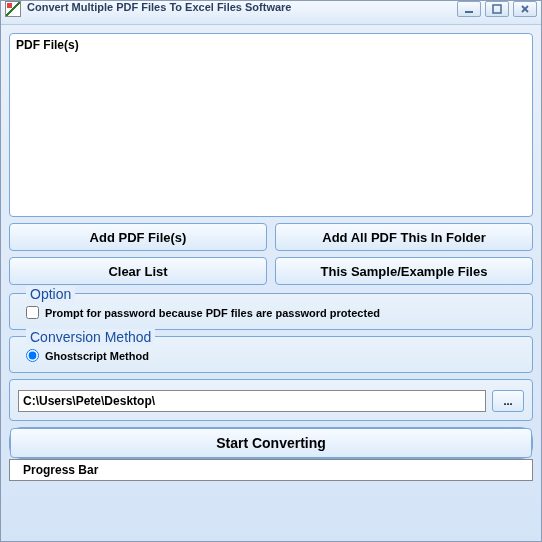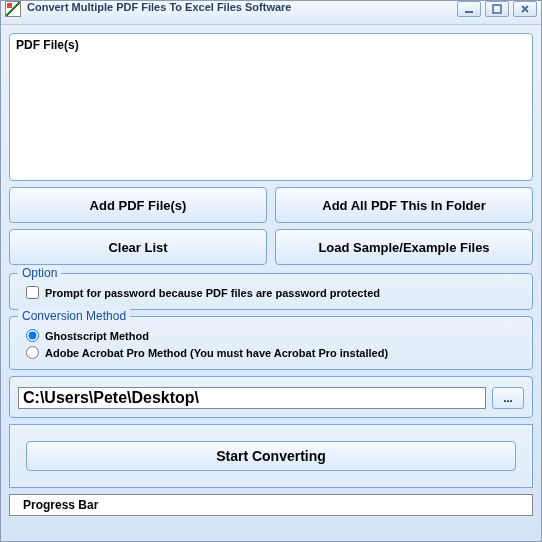--- a/index.html
+++ b/index.html
@@ -71,49 +71,49 @@
   border: 1px solid #7ba7d9;
   border-radius: 4px;
   background: linear-gradient(#eaf2fb,#dfecf9);
   padding: 10px 8px 8px 8px;
   position: relative;
   margin-bottom: 6px;
 }
 .groupbox .legend {
   position: absolute;
   top: -8px;
-  left: 8px;
+  left: 16px;
   background: #e4effb;
   padding: 0 4px;
   color: #1a4fa0;
   font-weight: normal;
-  font-size: 12px;
+  font-size: 14px;
 }
 .file-box {
   border: 1px solid #7ba7d9;
   border-radius: 4px;
   background: #fff;
-  height: 148px;
+  height: 184px;
   margin-bottom: 6px;
   padding: 4px 6px;
 }
 .file-box-header {
   font-weight: bold;
   color: #000;
   font-size: 12px;
   padding-bottom: 2px;
 }
 .button-grid {
   display: grid;
   grid-template-columns: 1fr 1fr;
   gap: 6px 8px;
   margin-bottom: 8px;
 }
 .soft-button {
-  height: 36px;
+  height: 28px;
   border: 1px solid #7ba7d9;
   border-radius: 4px;
   background: linear-gradient(#f7fbff,#dceafa);
   font-weight: bold;
   font-size: 13px;
   color: #000;
   display: flex;
   align-items: center;
   justify-content: center;
   cursor: pointer;
@@ -141,42 +141,41 @@
   display: flex;
   gap: 6px;
   align-items: center;
 }
 .path-input {
   flex: 1;
   height: 22px;
   border: 1px solid #888;
   background: #fff;
   padding: 0 4px;
-  font-size: 16px;
+  font-size: 12px;
   font-weight: bold;
   font-family: inherit;
 }
 .browse-btn {
   width: 32px;
   height: 22px;
   border: 1px solid #7ba7d9;
   border-radius: 3px;
   background: linear-gradient(#f7fbff,#dceafa);
   font-weight: bold;
   cursor: pointer;
   display: flex;
   align-items: center;
   justify-content: center;
 }
 .start-wrap {
   border: 1px solid #7ba7d9;
-  border-radius: 0;
+  border-radius: 12px;
   background: linear-gradient(#eaf2fb,#dfecf9);
-  padding: 16px;
-  margin-bottom: 6px;
+  padding: 0;
 }
 .progress-box {
   border: 1px solid #888;
   background: #fff;
   height: 22px;
   padding: 3px 13px;
   font-size: 12px;
   font-weight: bold;
 }
 svg { display: block; }
@@ -211,41 +210,37 @@
   <div class="client">
 
     <div class="file-box">
       <div class="file-box-header">PDF File(s)</div>
     </div>
 
     <div class="button-grid">
       <div class="soft-button">Add PDF File(s)</div>
       <div class="soft-button">Add All PDF This In Folder</div>
       <div class="soft-button">Clear List</div>
-      <div class="soft-button">Load Sample/Example Files</div>
+      <div class="soft-button">This Sample/Example Files</div>
     </div>
 
     <div class="groupbox">
       <div class="legend">Option</div>
       <label class="check-row">
         <input type="checkbox" style="">
         <span>Prompt for password because PDF files are password protected</span>
       </label>
     </div>
 
     <div class="groupbox">
       <div class="legend">Conversion Method</div>
       <label class="radio-row">
         <input type="radio" name="convmethod" checked="" style="">
         <span>Ghostscript Method</span>
       </label>
-      <label class="radio-row">
-        <input type="radio" name="convmethod" style="">
-        <span>Adobe Acrobat Pro Method (You must have Acrobat Pro installed)</span>
-      </label>
     </div>
 
     <div class="groupbox">
       <div class="path-row">
         <input class="path-input" type="text" value="C:\Users\Pete\Desktop\" style="">
         <div class="browse-btn">...</div>
       </div>
     </div>
 
     <div class="start-wrap">

